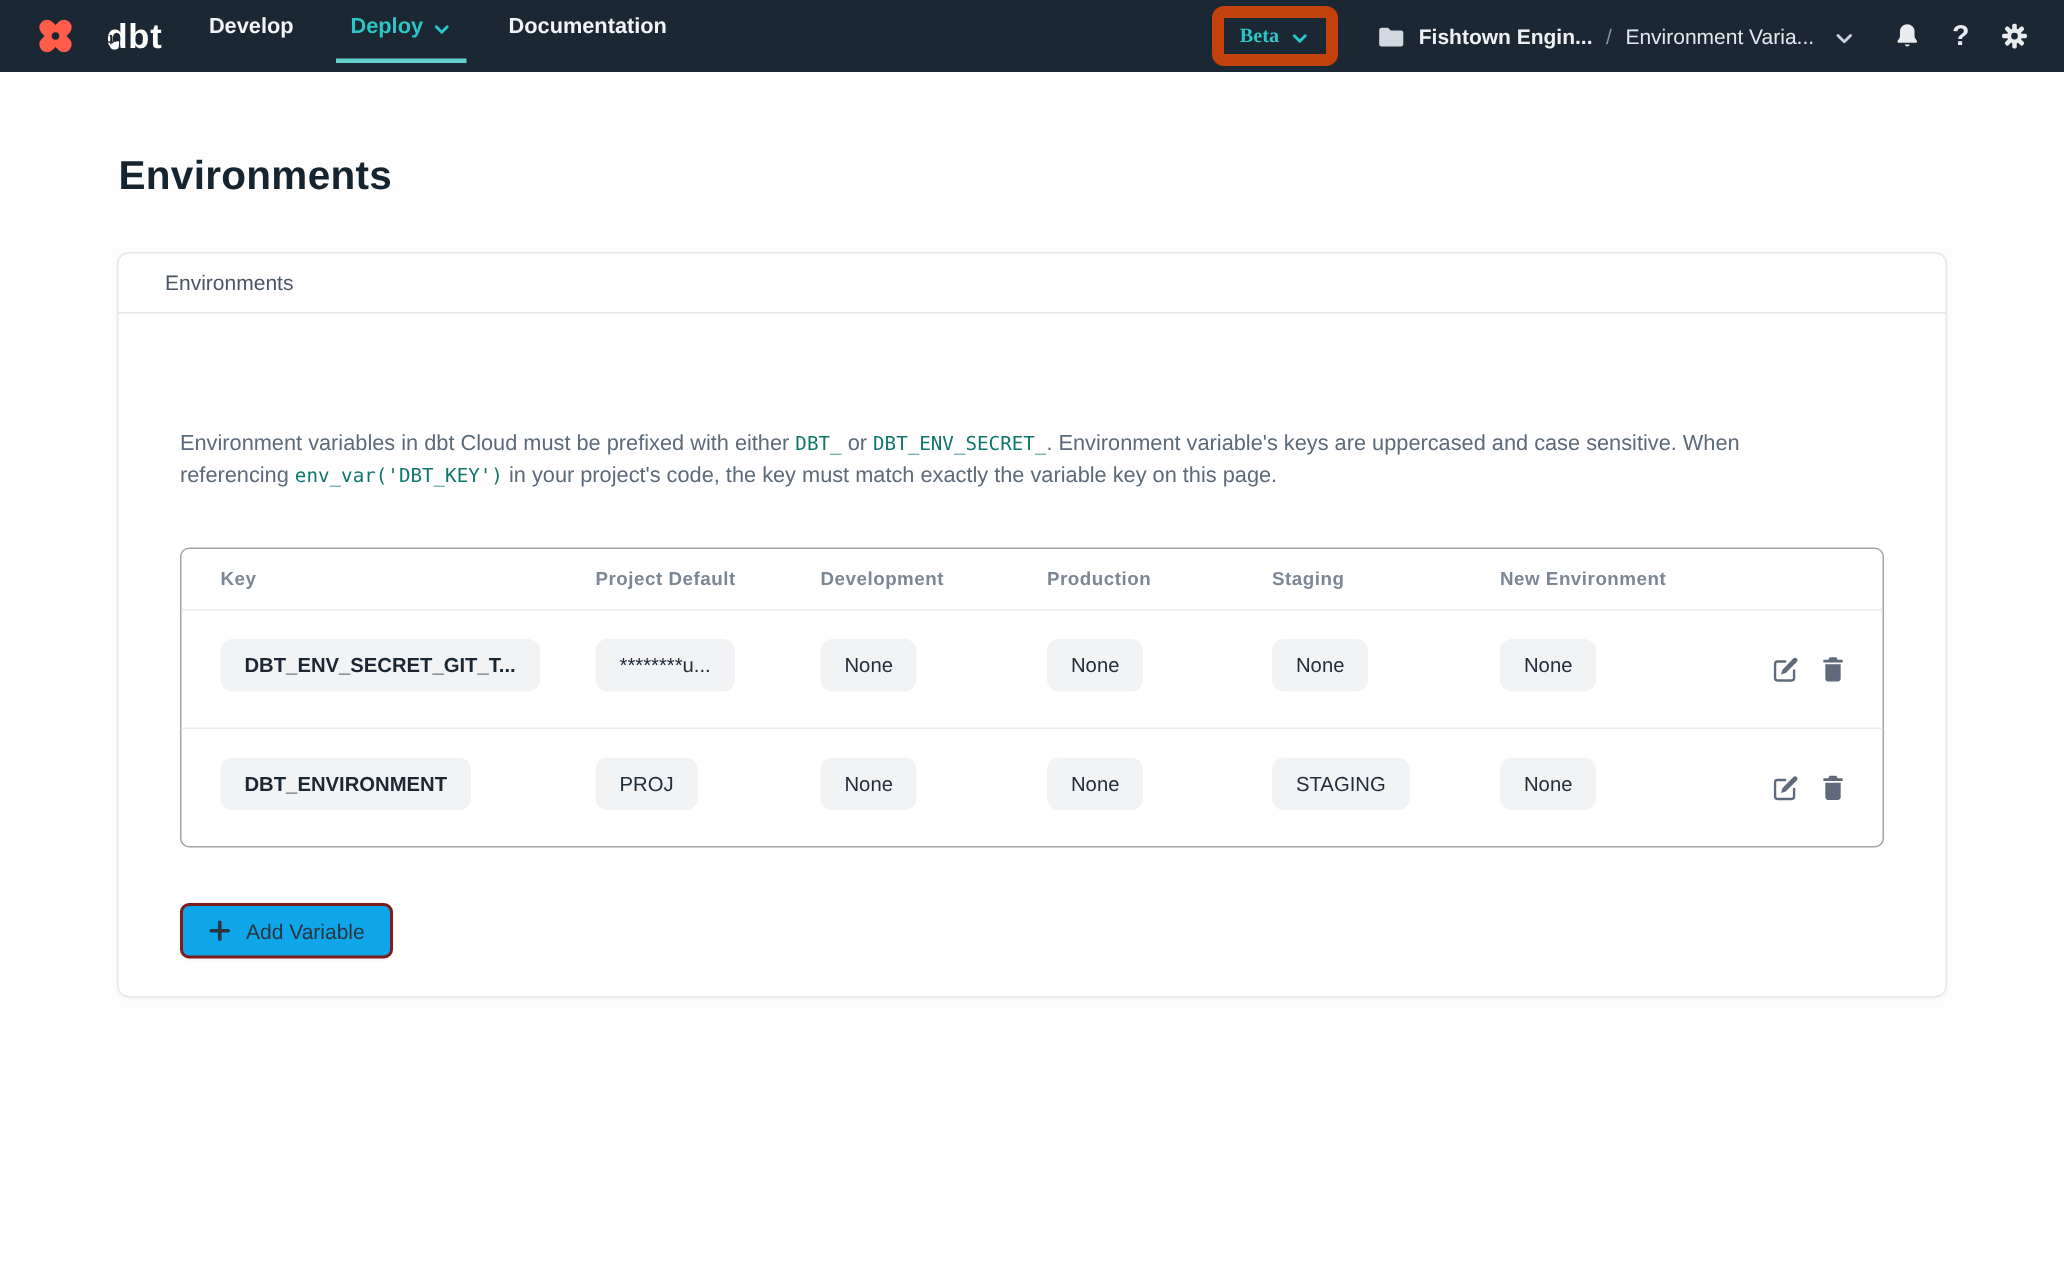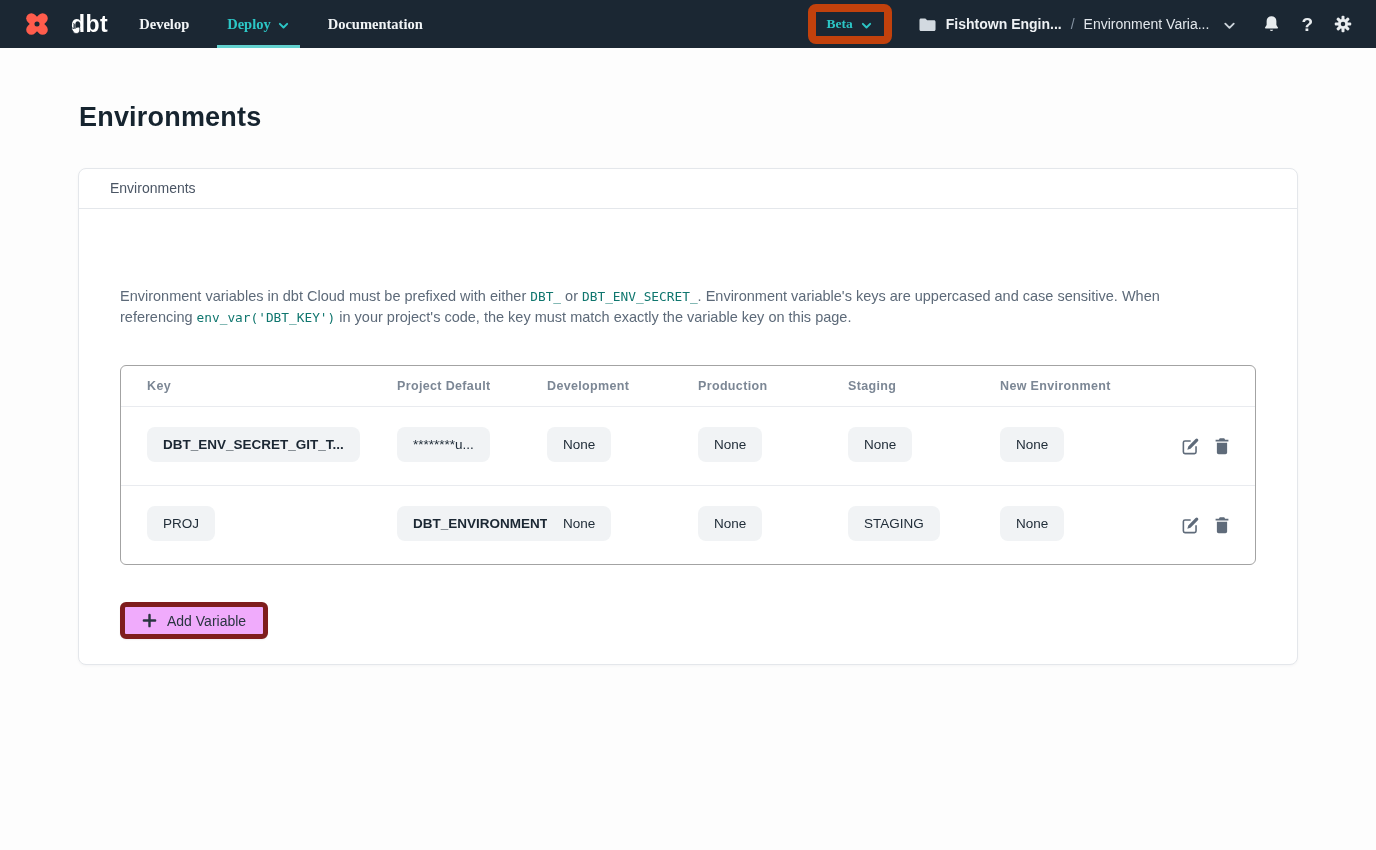--- a/index.html
+++ b/index.html
@@ -16,21 +16,21 @@
     background: #1b2733;
     display: flex;
     align-items: center;
     justify-content: space-between;
     padding: 0 24px 0 22px;
   }
   .nav-left { display: flex; align-items: center; height: 48px; }
   .logo { display: flex; align-items: center; gap: 19px; position: relative; cursor: pointer; }
   .logo-text { color: #ffffff; font-size: 23px; font-weight: 700; letter-spacing: .5px; }
   .cursor-overlay { position: absolute; left: 46px; top: 12px; }
-  .nav-items { display: flex; align-items: center; height: 36px; margin-left: 21px; gap: 18px; font-family: Liberation Serif, serif; }
+  .nav-items { display: flex; align-items: flex-end; height: 36px; margin-left: 21px; gap: 18px; }
   .nav-item {
     display: flex; align-items: center; gap: 6px;
     padding: 0 10px; height: 48px;
     color: #f2f5f7; font-size: 14.5px; font-weight: 700;
     text-decoration: none; cursor: pointer;
     border-bottom: 3px solid transparent; padding-top: 3px;
   }
   .nav-item.teal { color: #2cc6c6; border-bottom-color: #63d2cf; }
   .nav-item .chev { margin-top: 2px; }
 
@@ -111,22 +111,22 @@
     white-space: nowrap; overflow: hidden; text-overflow: ellipsis;
   }
   .pill.key { font-weight: 700; color: #1b2733; }
   .actions { display: flex; justify-content: flex-end; align-items: center; gap: 14px; padding-right: 25px; }
   .row-icon { cursor: pointer; display: flex; align-items: center; }
 
   
   .add-btn {
     display: inline-flex; align-items: center; gap: 10px;
     margin-top: 37px; height: 37px; padding: 0 17px;
-    background: #f0abfc;
-    border: 5px solid #7f1d1d; border-radius: 6px;
+    background: #0ea5e9;
+    border: 2px solid #7f1d1d; border-radius: 6px;
     box-shadow: 0 1px 2px rgba(16,24,40,.06);
     font-family: "Liberation Sans", sans-serif;
     font-size: 14px; color: #2a3540;
     cursor: pointer;
   }
 </style>
 </head>
 <body>
 
 <header class="nav">
@@ -239,22 +239,22 @@
             <span class="row-icon">
               <svg width="16" height="18" viewBox="0 0 20 22" fill="#5f6b7a">
                 <path d="M7.2 1.2h5.6l1.1 2.1H18v2.2H2V3.3h4.1l1.1-2.1z"></path>
                 <path d="M3.6 7h12.8v12.2c0 1.2-1 2.2-2.2 2.2H5.8c-1.2 0-2.2-1-2.2-2.2V7z"></path>
               </svg>
             </span>
           </div>
         </div>
 
         <div class="t-row">
+          <div><span class="pill key">DBT_ENVIRONMENT</span></div>
           <div><span class="pill">PROJ</span></div>
-          <div><span class="pill key">DBT_ENVIRONMENT</span></div>
           <div><span class="pill">None</span></div>
           <div><span class="pill">None</span></div>
           <div><span class="pill">STAGING</span></div>
           <div><span class="pill">None</span></div>
           <div class="actions">
             <span class="row-icon">
               <svg width="19" height="19" viewBox="0 0 24 24" fill="none" stroke="#5f6b7a" stroke-width="2" stroke-linecap="round" stroke-linejoin="round">
                 <path d="M11.5 5H5a2 2 0 0 0-2 2v12a2 2 0 0 0 2 2h12a2 2 0 0 0 2-2v-6.5"></path>
                 <path d="M18.4 2.6a2 2 0 0 1 2.9 2.9L12 14.8 8 16l1.2-4L18.4 2.6z" fill="#5f6b7a" stroke="none"></path>
               </svg>

